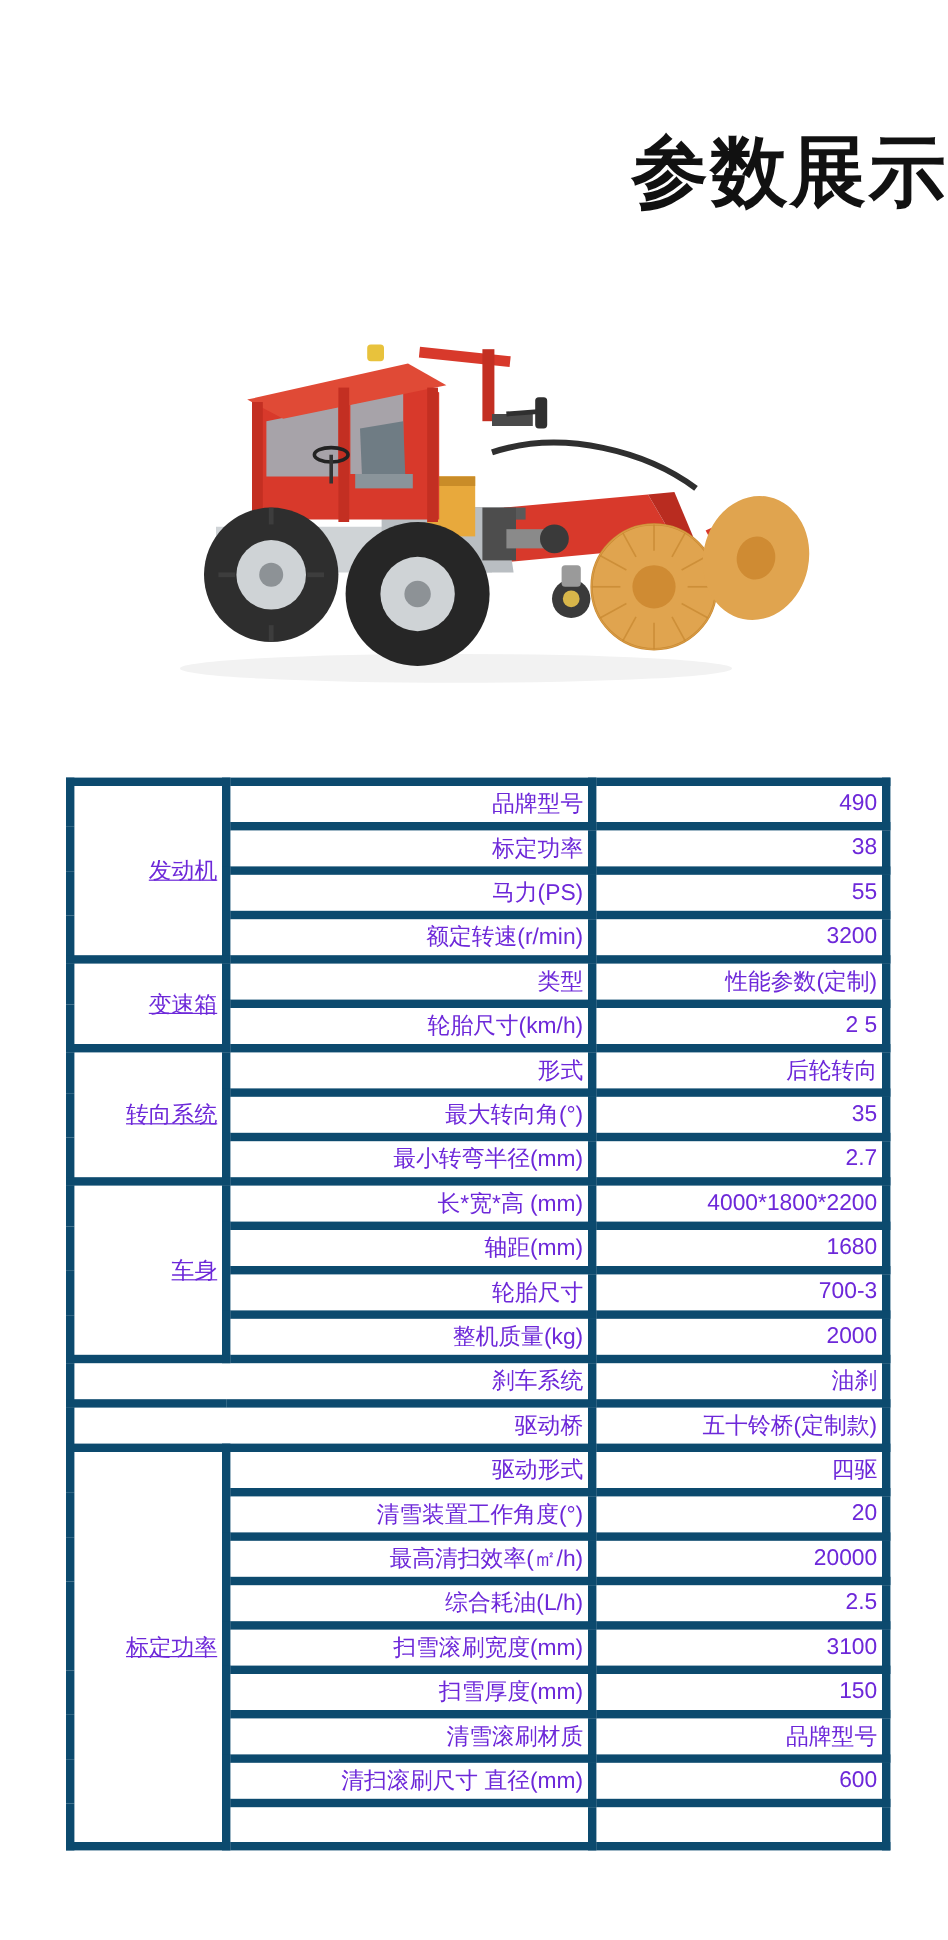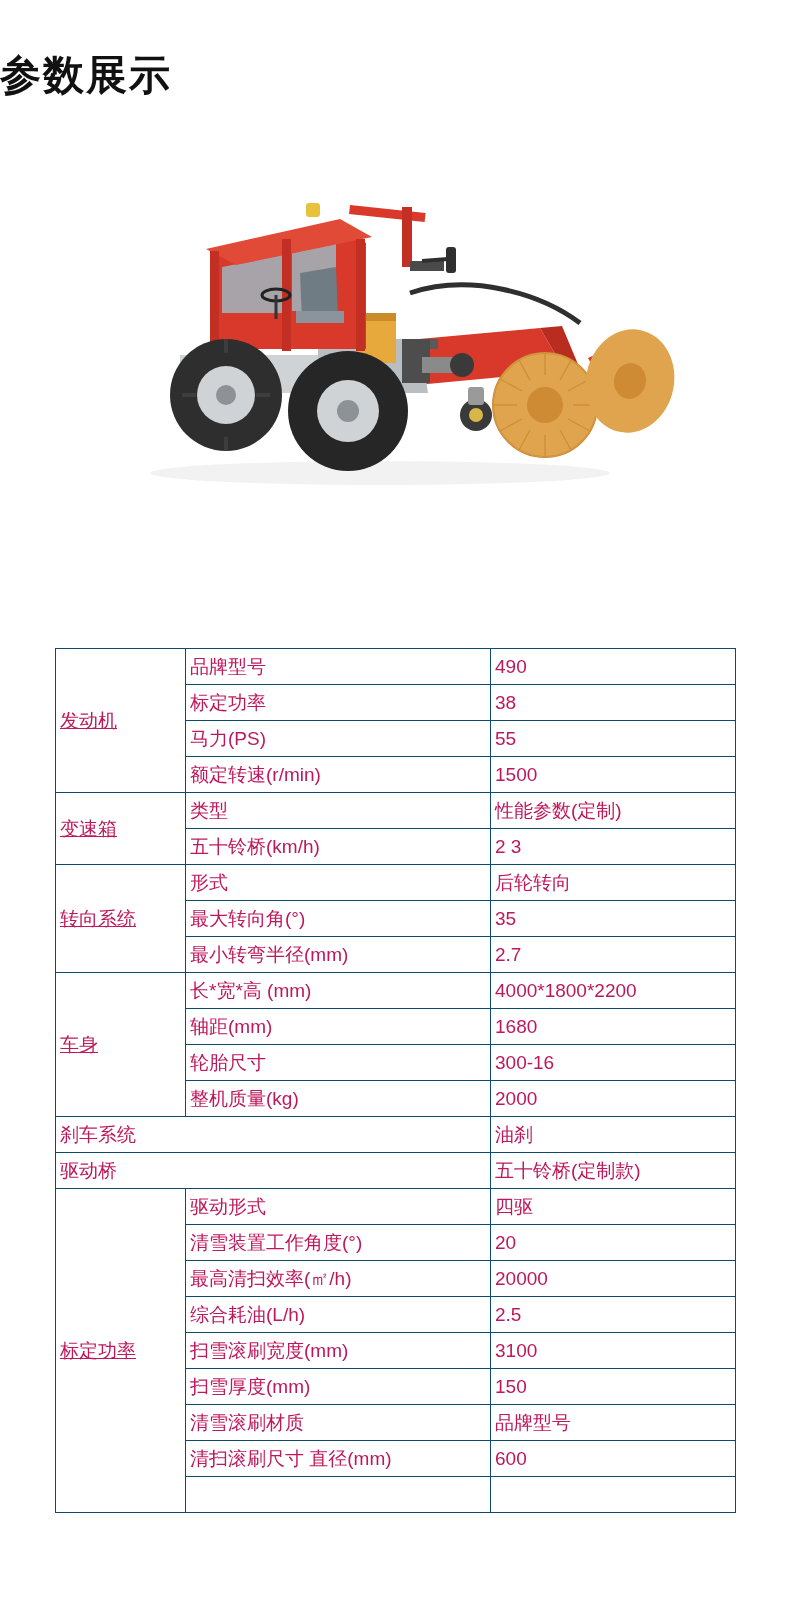--- a/index.html
+++ b/index.html
@@ -10,25 +10,25 @@
   body {
     width: 790px;
     height: 1617px;
     position: relative;
     font-family: "Liberation Sans", sans-serif;
     color: #1a1a1a;
     overflow: hidden;
   }
 
   .page-title {
-    text-align: left;
-    font-size: 41px;
+    text-align: right;
+    font-size: 64px;
     font-weight: bold;
     letter-spacing: 2px;
-    margin-top: 48px;
+    margin-top: 100px;
     color: #111111;
   }
 
   
   .hero {
     position: relative;
     width: 790px;
     height: 400px;
     margin-top: 40px;
   }
@@ -46,26 +46,26 @@
     left: 55px;
     top: 648px;
     width: 680px;
   }
   table.spec {
     border-collapse: collapse;
     width: 680px;
     table-layout: fixed;
   }
   table.spec td {
-    border: 1px solid #0c4a6e;
+    border: 7px solid #0c4a6e;
     font-size: 19px;
-    text-align: left;
+    text-align: right;
     height: 36px;
     padding: 2px 4px;
-    color: #be185d;
+    color: #6d28d9;
     white-space: nowrap;
   }
   td.group {
     width: 130px;
     font-size: 20px;
     text-decoration: underline;
   }
   td.item { width: 305px; }
   td.value { width: 245px; }
   td.item-wide { width: 435px; }
@@ -191,30 +191,30 @@
         <tr>
           <td class="item">标定功率</td>
           <td class="value">38</td>
         </tr>
         <tr>
           <td class="item">马力(PS)</td>
           <td class="value">55</td>
         </tr>
         <tr>
           <td class="item">额定转速(r/min)</td>
-          <td class="value">1500</td>
+          <td class="value">3200</td>
         </tr>
         <tr>
           <td class="group" rowspan="2">变速箱</td>
           <td class="item">类型</td>
           <td class="value">性能参数(定制)</td>
         </tr>
         <tr>
-          <td class="item">五十铃桥(km/h)</td>
-          <td class="value">2 3</td>
+          <td class="item">轮胎尺寸(km/h)</td>
+          <td class="value">2 5</td>
         </tr>
         <tr>
           <td class="group" rowspan="3">转向系统</td>
           <td class="item">形式</td>
           <td class="value">后轮转向</td>
         </tr>
         <tr>
           <td class="item">最大转向角(°)</td>
           <td class="value">35</td>
         </tr>
@@ -226,21 +226,21 @@
           <td class="group" rowspan="4">车身</td>
           <td class="item">长*宽*高 (mm)</td>
           <td class="value">4000*1800*2200</td>
         </tr>
         <tr>
           <td class="item">轴距(mm)</td>
           <td class="value">1680</td>
         </tr>
         <tr>
           <td class="item">轮胎尺寸</td>
-          <td class="value">300-16</td>
+          <td class="value">700-3</td>
         </tr>
         <tr>
           <td class="item">整机质量(kg)</td>
           <td class="value">2000</td>
         </tr>
         <tr>
           <td class="item-wide" colspan="2">刹车系统</td>
           <td class="value">油刹</td>
         </tr>
         <tr>

